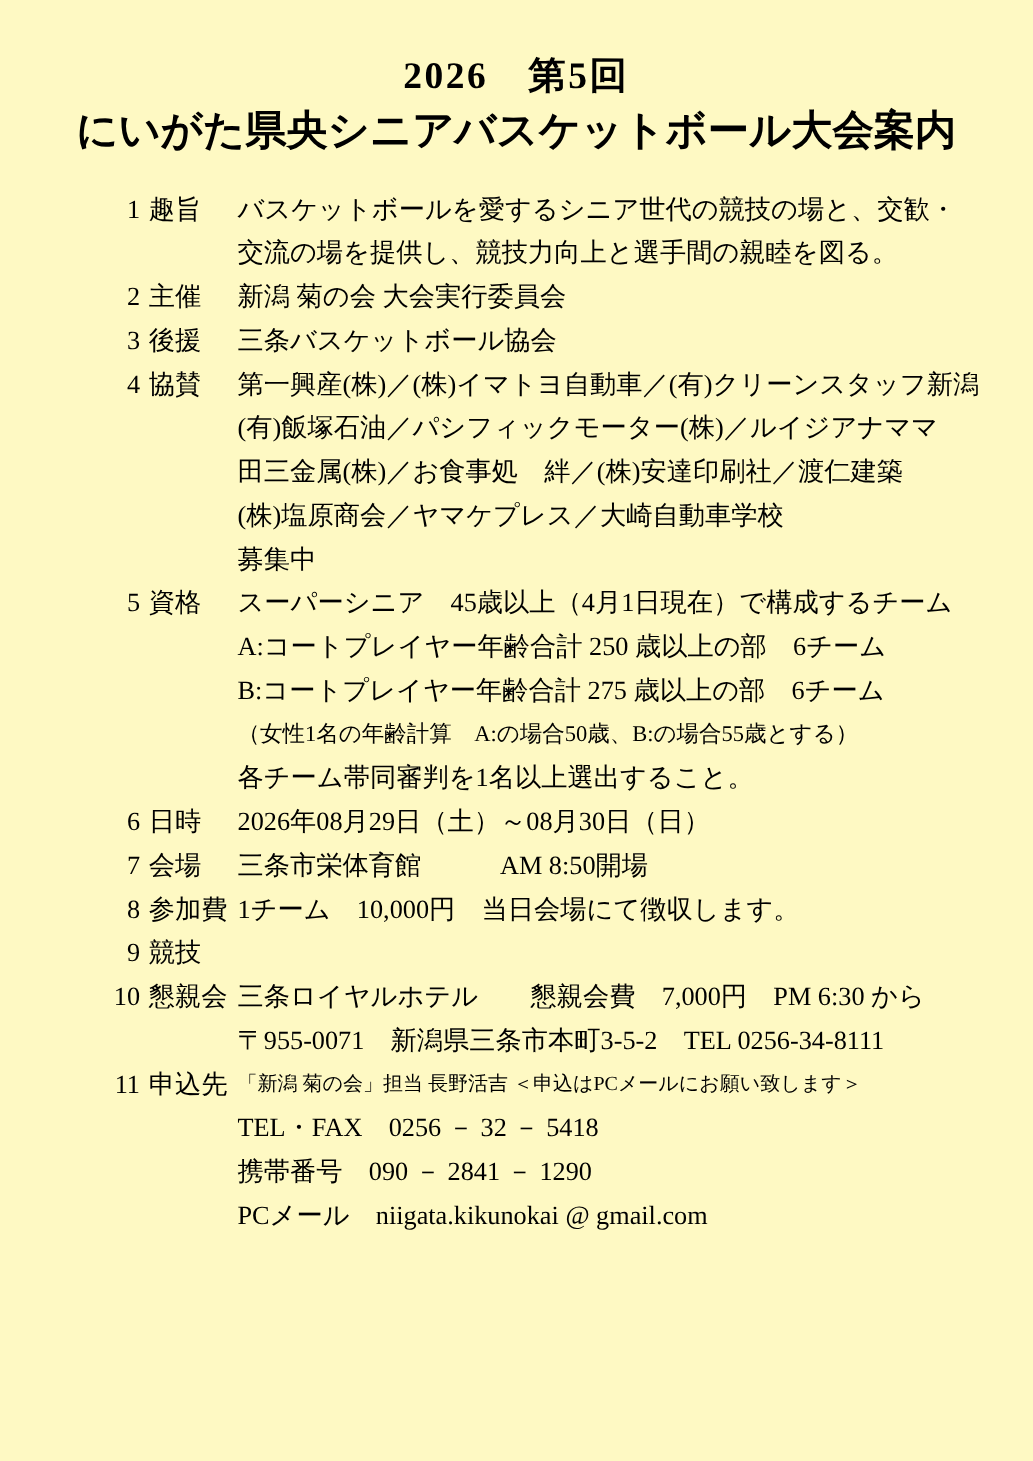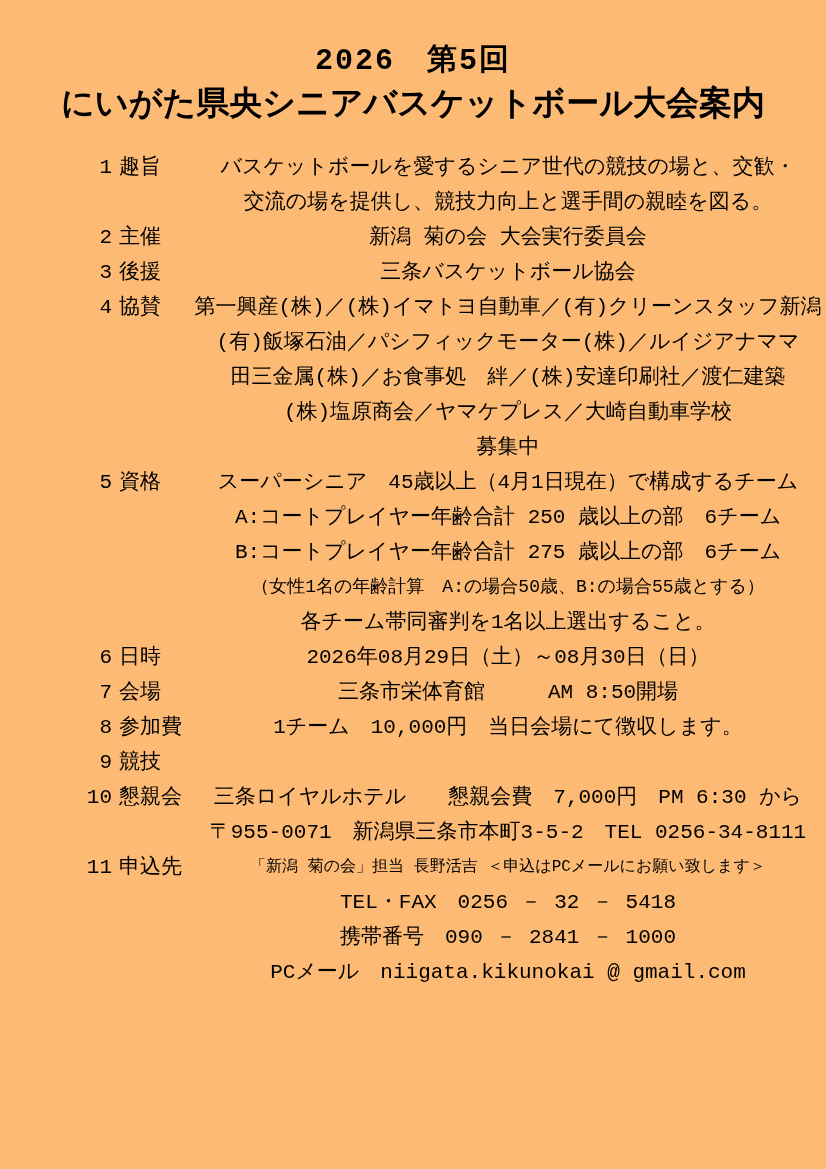--- a/index.html
+++ b/index.html
@@ -1,21 +1,21 @@
 <!DOCTYPE html>
 <html><head>
 <meta charset="utf-8">
 <style>
   html, body { margin: 0; padding: 0; background: #ffffff; }
   .page {
     width: 826px;
     height: 1169px;
-    background: #fdba74;
+    background: #fef9c3;
     color: #000000;
-    font-family: Liberation Mono, monospace;
+    font-family: Liberation Serif, serif;
     overflow: hidden;
     box-sizing: border-box;
   }
   .titles { text-align: center; padding-top: 44px; }
   .title1 {
     font-size: 30px;
     font-weight: bold;
     margin: 0;
     line-height: 1.15;
     letter-spacing: 2px;
@@ -33,21 +33,21 @@
   }
   .section { display: flex; align-items: flex-start; }
   .sec-head {
     flex: 0 0 104px;
     display: flex;
     line-height: 35px;
     white-space: nowrap;
   }
   .sec-num { width: 26px; text-align: right; }
   .sec-label { margin-left: 7px; }
-  .sec-content { flex: 1 1 auto; min-width: 0; text-align: center; }
+  .sec-content { flex: 1 1 auto; min-width: 0; }
   .line {
     line-height: 35px;
     white-space: nowrap;
   }
   .line.small { font-size: 18px; }
   .line.smaller { font-size: 16px; }
   .line.addr-shift { margin-left: -26px; }
 </style>
 </head>
 <body>
@@ -169,19 +169,19 @@
     </div>
 
     <div class="section">
       <div class="sec-head">
         <span class="sec-num">11</span>
         <span class="sec-label">申込先</span>
       </div>
       <div class="sec-content">
         <div class="line smaller">「新潟 菊の会」担当 長野活吉 ＜申込はPCメールにお願い致します＞</div>
         <div class="line">TEL・FAX　0256 － 32 － 5418</div>
-        <div class="line">携帯番号　090 － 2841 － 1000</div>
+        <div class="line">携帯番号　090 － 2841 － 1290</div>
         <div class="line">PCメール　niigata.kikunokai @ gmail.com</div>
       </div>
     </div>
 
   </div>
 </div>
 
 </body></html>

